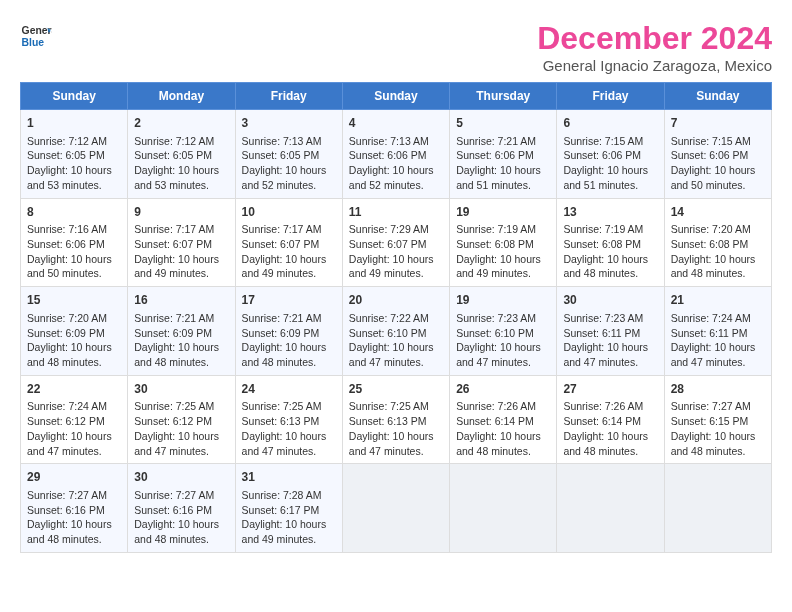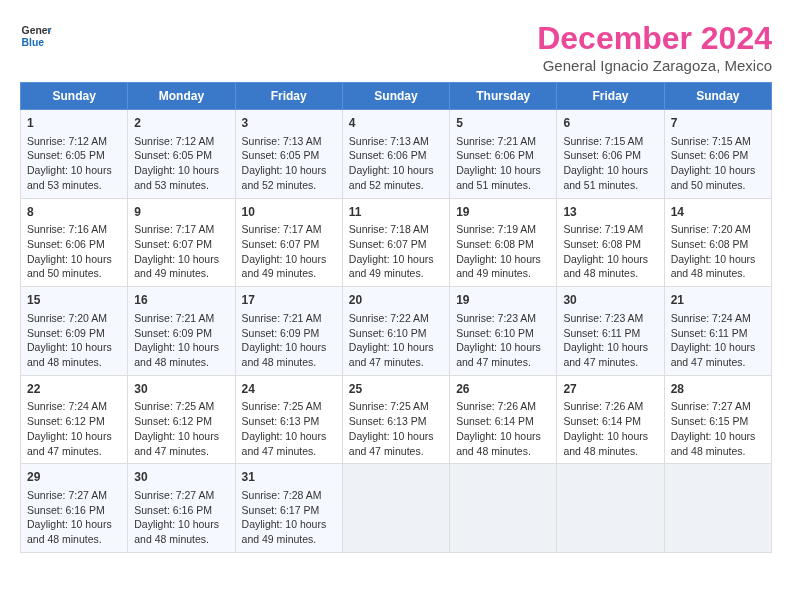--- a/index.html
+++ b/index.html
@@ -112,21 +112,21 @@
         <td><span class="day-num">3</span><span>Sunrise: 7:13 AM</span><br><span>Sunset: 6:05 PM</span><br><span>Daylight: 10 hours and 52 minutes.</span></td>
         <td><span class="day-num">4</span><span>Sunrise: 7:13 AM</span><br><span>Sunset: 6:06 PM</span><br><span>Daylight: 10 hours and 52 minutes.</span></td>
         <td><span class="day-num">5</span><span>Sunrise: 7:21 AM</span><br><span>Sunset: 6:06 PM</span><br><span>Daylight: 10 hours and 51 minutes.</span></td>
         <td><span class="day-num">6</span><span>Sunrise: 7:15 AM</span><br><span>Sunset: 6:06 PM</span><br><span>Daylight: 10 hours and 51 minutes.</span></td>
         <td><span class="day-num">7</span><span>Sunrise: 7:15 AM</span><br><span>Sunset: 6:06 PM</span><br><span>Daylight: 10 hours and 50 minutes.</span></td>
       </tr>
       <tr>
         <td><span class="day-num">8</span><span>Sunrise: 7:16 AM</span><br><span>Sunset: 6:06 PM</span><br><span>Daylight: 10 hours and 50 minutes.</span></td>
         <td><span class="day-num">9</span><span>Sunrise: 7:17 AM</span><br><span>Sunset: 6:07 PM</span><br><span>Daylight: 10 hours and 49 minutes.</span></td>
         <td><span class="day-num">10</span><span>Sunrise: 7:17 AM</span><br><span>Sunset: 6:07 PM</span><br><span>Daylight: 10 hours and 49 minutes.</span></td>
-        <td><span class="day-num">11</span><span>Sunrise: 7:18 AM</span><br><span>Sunset: 6:07 PM</span><br><span>Daylight: 10 hours and 49 minutes.</span></td>
+        <td><span class="day-num">11</span><span>Sunrise: 7:29 AM</span><br><span>Sunset: 6:07 PM</span><br><span>Daylight: 10 hours and 49 minutes.</span></td>
         <td><span class="day-num">19</span><span>Sunrise: 7:19 AM</span><br><span>Sunset: 6:08 PM</span><br><span>Daylight: 10 hours and 49 minutes.</span></td>
         <td><span class="day-num">13</span><span>Sunrise: 7:19 AM</span><br><span>Sunset: 6:08 PM</span><br><span>Daylight: 10 hours and 48 minutes.</span></td>
         <td><span class="day-num">14</span><span>Sunrise: 7:20 AM</span><br><span>Sunset: 6:08 PM</span><br><span>Daylight: 10 hours and 48 minutes.</span></td>
       </tr>
       <tr>
         <td><span class="day-num">15</span><span>Sunrise: 7:20 AM</span><br><span>Sunset: 6:09 PM</span><br><span>Daylight: 10 hours and 48 minutes.</span></td>
         <td><span class="day-num">16</span><span>Sunrise: 7:21 AM</span><br><span>Sunset: 6:09 PM</span><br><span>Daylight: 10 hours and 48 minutes.</span></td>
         <td><span class="day-num">17</span><span>Sunrise: 7:21 AM</span><br><span>Sunset: 6:09 PM</span><br><span>Daylight: 10 hours and 48 minutes.</span></td>
         <td><span class="day-num">20</span><span>Sunrise: 7:22 AM</span><br><span>Sunset: 6:10 PM</span><br><span>Daylight: 10 hours and 47 minutes.</span></td>
         <td><span class="day-num">19</span><span>Sunrise: 7:23 AM</span><br><span>Sunset: 6:10 PM</span><br><span>Daylight: 10 hours and 47 minutes.</span></td>

